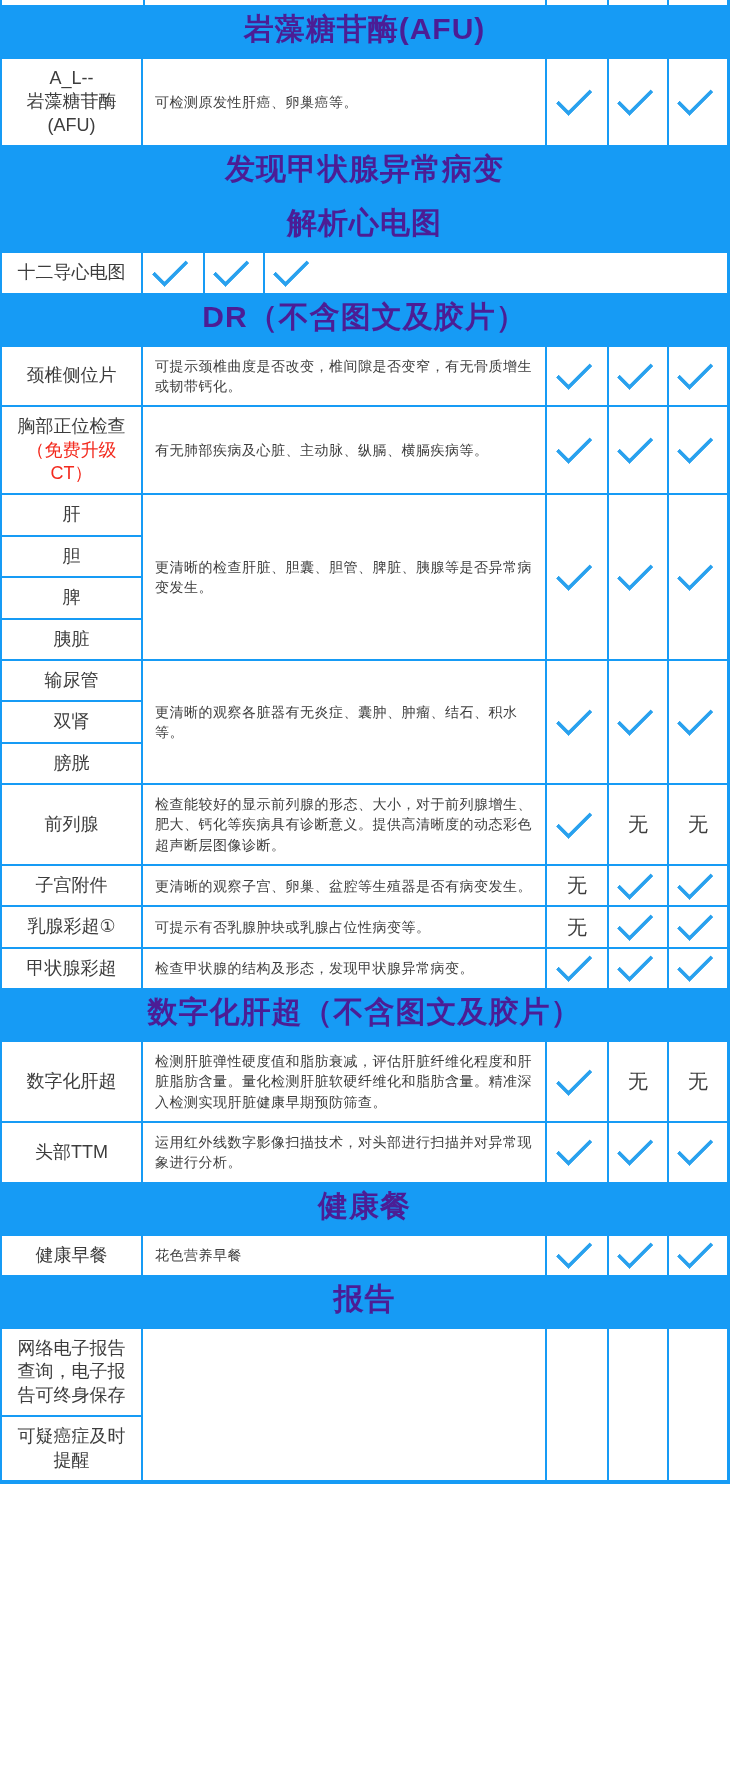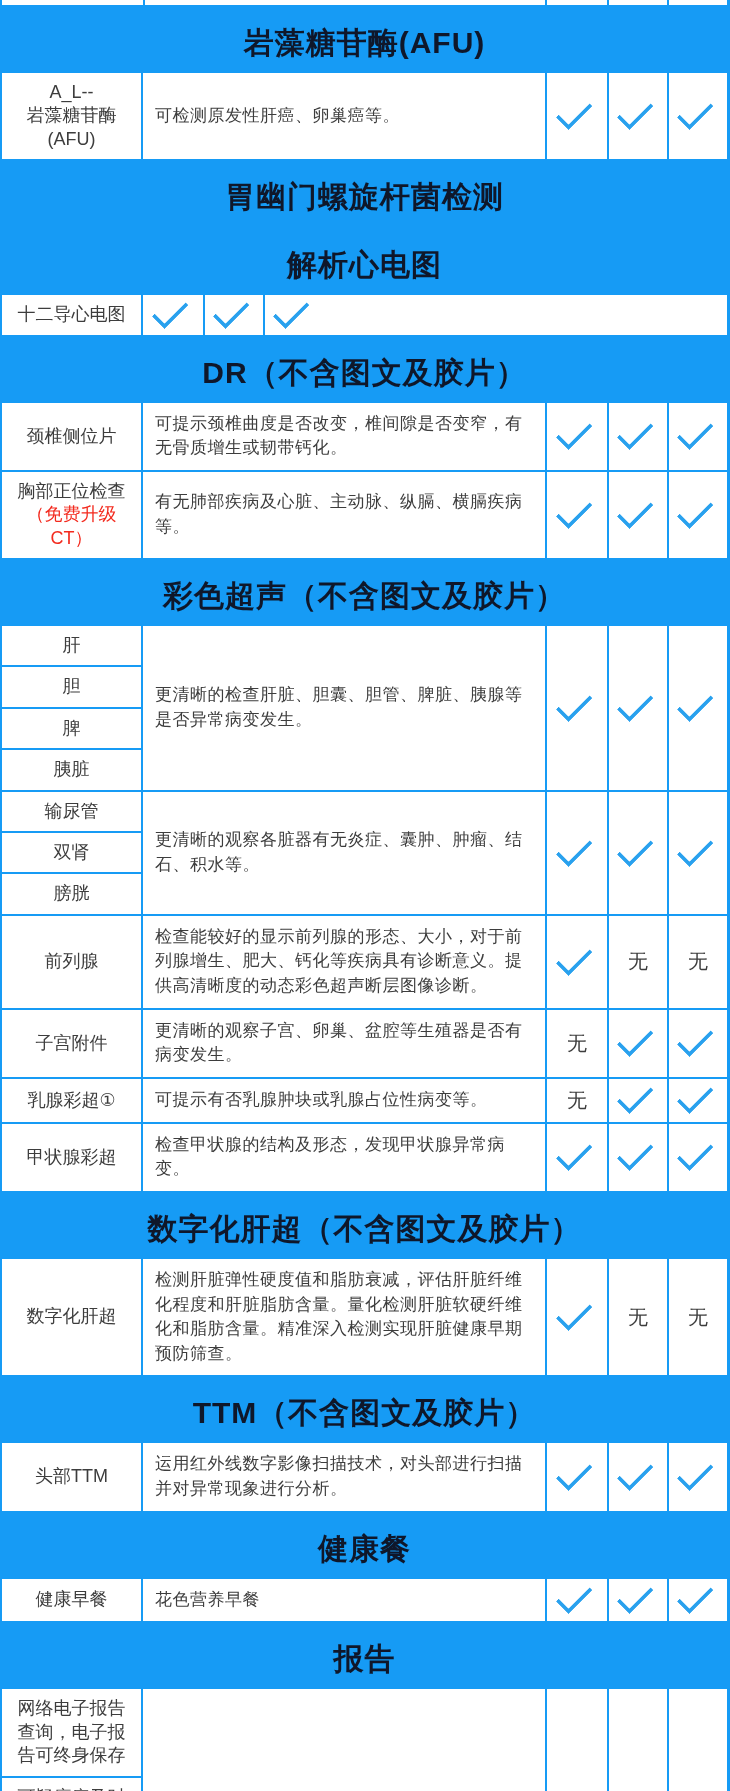--- a/index.html
+++ b/index.html
@@ -23,25 +23,25 @@
     background:#fff;
   }
   .top-sliver{height:5px;display:flex;}
   .top-sliver .ts-label{width:141px;border-right:2px solid var(--blue);}
   .top-sliver .ts-desc{flex:1;border-right:2px solid var(--blue);}
   .top-sliver .ts-mark{width:60px;box-sizing:border-box;}
   .top-sliver .ts-mark + .ts-mark{border-left:2px solid var(--blue);}
 
   .section-header{
     background:var(--blue);
-    color:#0f172a;
+    color:#4c1d95;
     text-align:center;
     font-size:30px;
     font-weight:bold;
-    padding:18px 0 9px 0;
+    padding:4px 0 9px 0;
     letter-spacing:1px;
   }
   .row{display:flex;align-items:stretch;background:#fff;}
   .row + .row{border-top:2px solid var(--blue);}
 
   .label-col{
     width:141px;
     flex:0 0 141px;
     border-right:2px solid var(--blue);
     display:flex;
@@ -61,21 +61,21 @@
     min-height:24px;
     white-space:pre-line;
     box-sizing:border-box;
   }
   .label-cell + .label-cell{border-top:2px solid var(--blue);}
   .label-sub{color:var(--red);}
 
   .desc-cell{
     flex:1 1 auto;
     border-right:2px solid var(--blue);
-    font-size:17px;
+    font-size:14px;
     line-height:1.45;
     padding:9px 6px 9px 12px;
     display:flex;
     align-items:center;
     box-sizing:border-box;
     letter-spacing:0.5px;
   }
   .mark-cell{
     width:60px;
     flex:0 0 60px;
@@ -121,21 +121,21 @@
         <div class="mark-cell">
           <span class="check"></span>
         </div>
         <div class="mark-cell">
           <span class="check"></span>
         </div>
         <div class="mark-cell">
           <span class="check"></span>
         </div>
       </div>
-      <div class="section-header"><span>胃幽门螺旋杆菌检测</span></div>
+      <div class="section-header"><span>发现甲状腺异常病变</span></div>
       <div class="section-header"><span>解析心电图</span></div>
       <div class="row">
         <div class="label-col">
           <div class="label-cell"><div>十二导心电图</div></div>
         </div>
         <div class="mark-cell">
           <span class="check"></span>
         </div>
         <div class="mark-cell">
           <span class="check"></span>
@@ -172,21 +172,20 @@
         <div class="mark-cell">
           <span class="check"></span>
         </div>
         <div class="mark-cell">
           <span class="check"></span>
         </div>
         <div class="mark-cell">
           <span class="check"></span>
         </div>
       </div>
-      <div class="section-header"><span>彩色超声（不含图文及胶片）</span></div>
       <div class="row">
         <div class="label-col">
           <div class="label-cell"><div>肝</div></div>
           <div class="label-cell"><div>胆</div></div>
           <div class="label-cell"><div>脾</div></div>
           <div class="label-cell"><div>胰脏</div></div>
         </div>
         <div class="desc-cell">
           <span>更清晰的检查肝脏、胆囊、胆管、脾脏、胰腺等是否异常病变发生。</span>
         </div>
@@ -298,21 +297,20 @@
         <div class="mark-cell">
           <span class="check"></span>
         </div>
         <div class="mark-cell">
           <span class="none">无</span>
         </div>
         <div class="mark-cell">
           <span class="none">无</span>
         </div>
       </div>
-      <div class="section-header"><span>TTM（不含图文及胶片）</span></div>
       <div class="row">
         <div class="label-col">
           <div class="label-cell"><div>头部TTM</div></div>
         </div>
         <div class="desc-cell">
           <span>运用红外线数字影像扫描技术，对头部进行扫描并对异常现象进行分析。</span>
         </div>
         <div class="mark-cell">
           <span class="check"></span>
         </div>

